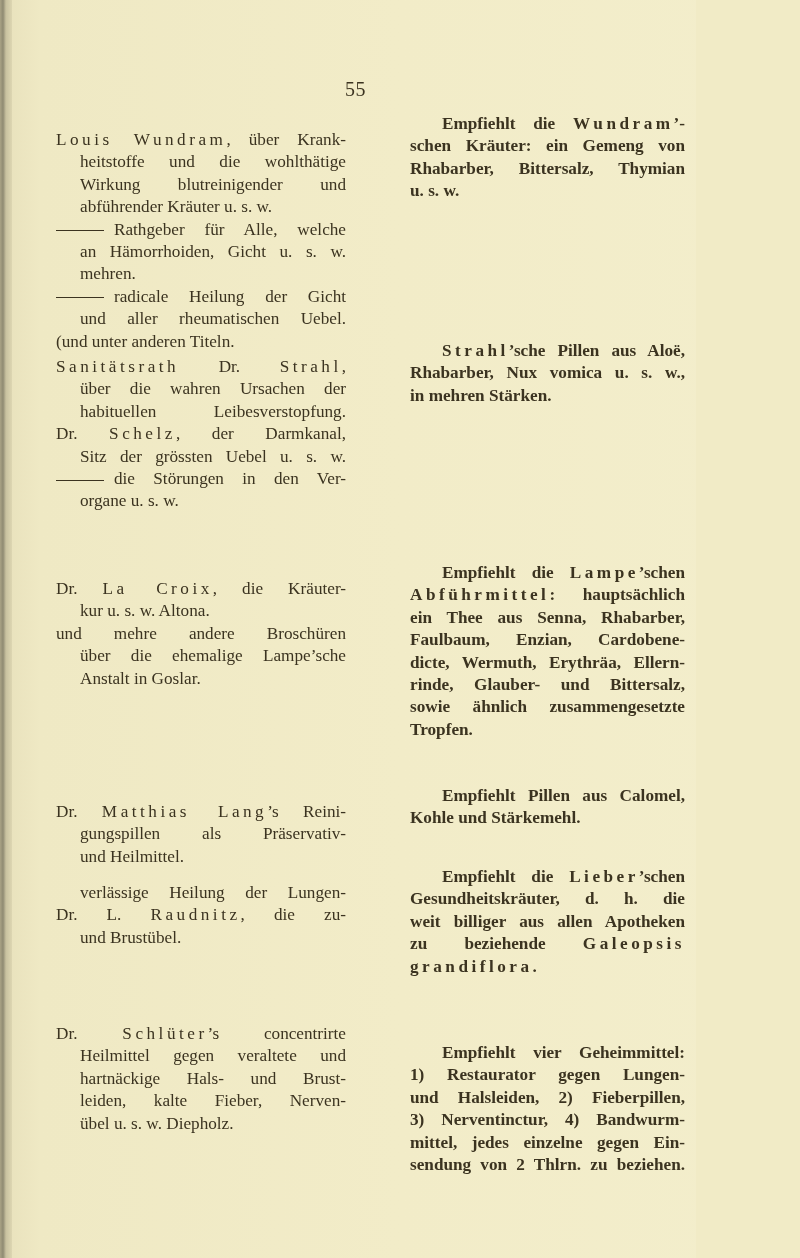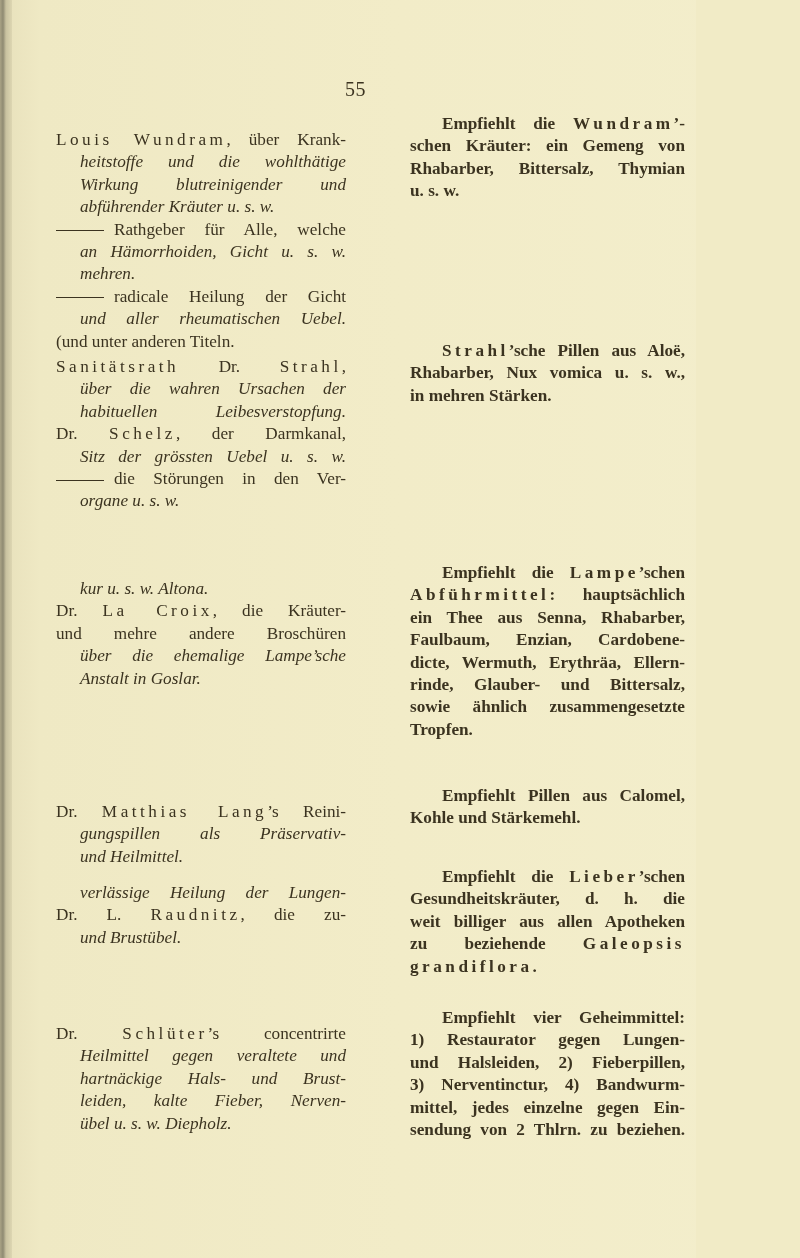--- a/index.html
+++ b/index.html
@@ -25,21 +25,21 @@
     .col-left {
       position: absolute; left: 56px; width: 290px;
       font-size: 17.2px; line-height: 22.4px; margin-top: 16px;
     }
     .col-right {
       position: absolute; left: 410px; width: 275px;
       font-size: 17.2px; line-height: 22.4px; font-weight: bold;
     }
     .line { display: block; white-space: nowrap; text-align: justify; text-align-last: justify; }
     .line.last { text-align-last: left; }
-    .hang { padding-left: 24px; font-style: italic; }
+    .hang { padding-left: 24px; }
     .dash { display: inline-block; width: 48px; border-top: 1.5px solid #3b3320; vertical-align: middle; margin-right: 10px; }
     .indent { padding-left: 32px; }
     .sp { letter-spacing: 3.5px; }
   </style>
 </head>
 <body>
 
 <div class="page">
   <div class="spine"></div>
   <div class="page-number">55</div>
@@ -72,22 +72,22 @@
     <span class="line"><span class="dash"></span><span>die Störungen in den Ver-</span></span>
     <span class="line hang last">organe u. s. w.</span>
   </div>
   <div class="col-right" style="top:340px">
     <span class="line indent"><span class="sp">Strahl</span><span>’sche Pillen aus Aloë,</span></span>
     <span class="line">Rhabarber, Nux vomica u. s. w.,</span>
     <span class="line last">in mehren Stärken.</span>
   </div>
 
   <div class="col-left" style="top:562px">
+    <span class="line"><span>Dr. </span><span class="sp">La Croix</span><span>, die Kräuter-</span></span>
     <span class="line hang last">kur u. s. w. Altona.</span>
-    <span class="line"><span>Dr. </span><span class="sp">La Croix</span><span>, die Kräuter-</span></span>
     <span class="line">und mehre andere Broschüren</span>
     <span class="line hang">über die ehemalige Lampe’sche</span>
     <span class="line hang last">Anstalt in Goslar.</span>
   </div>
   <div class="col-right" style="top:562px">
     <span class="line indent"><span>Empfiehlt die </span><span class="sp">Lampe</span><span>’schen</span></span>
     <span class="line"><span class="sp">Abführmittel</span><span>: hauptsächlich</span></span>
     <span class="line">ein Thee aus Senna, Rhabarber,</span>
     <span class="line">Faulbaum, Enzian, Cardobene-</span>
     <span class="line">dicte, Wermuth, Erythräa, Ellern-</span>
@@ -119,21 +119,21 @@
     <span class="line last"><span class="sp">grandiflora</span><span>.</span></span>
   </div>
 
   <div class="col-left" style="top:1007px">
     <span class="line"><span>Dr. </span><span class="sp">Schlüter</span><span>’s concentrirte</span></span>
     <span class="line hang">Heilmittel gegen veraltete und</span>
     <span class="line hang">hartnäckige Hals- und Brust-</span>
     <span class="line hang">leiden, kalte Fieber, Nerven-</span>
     <span class="line hang last">übel u. s. w. Diepholz.</span>
   </div>
-  <div class="col-right" style="top:1007px">
+  <div class="col-right" style="top:1042px">
     <span class="line indent">Empfiehlt vier Geheimmittel:</span>
     <span class="line">1) Restaurator gegen Lungen-</span>
     <span class="line">und Halsleiden, 2) Fieberpillen,</span>
     <span class="line">3) Nerventinctur, 4) Bandwurm-</span>
     <span class="line">mittel, jedes einzelne gegen Ein-</span>
     <span class="line">sendung von 2 Thlrn. zu beziehen.</span>
   </div>
 </div>
 
 </body></html>

